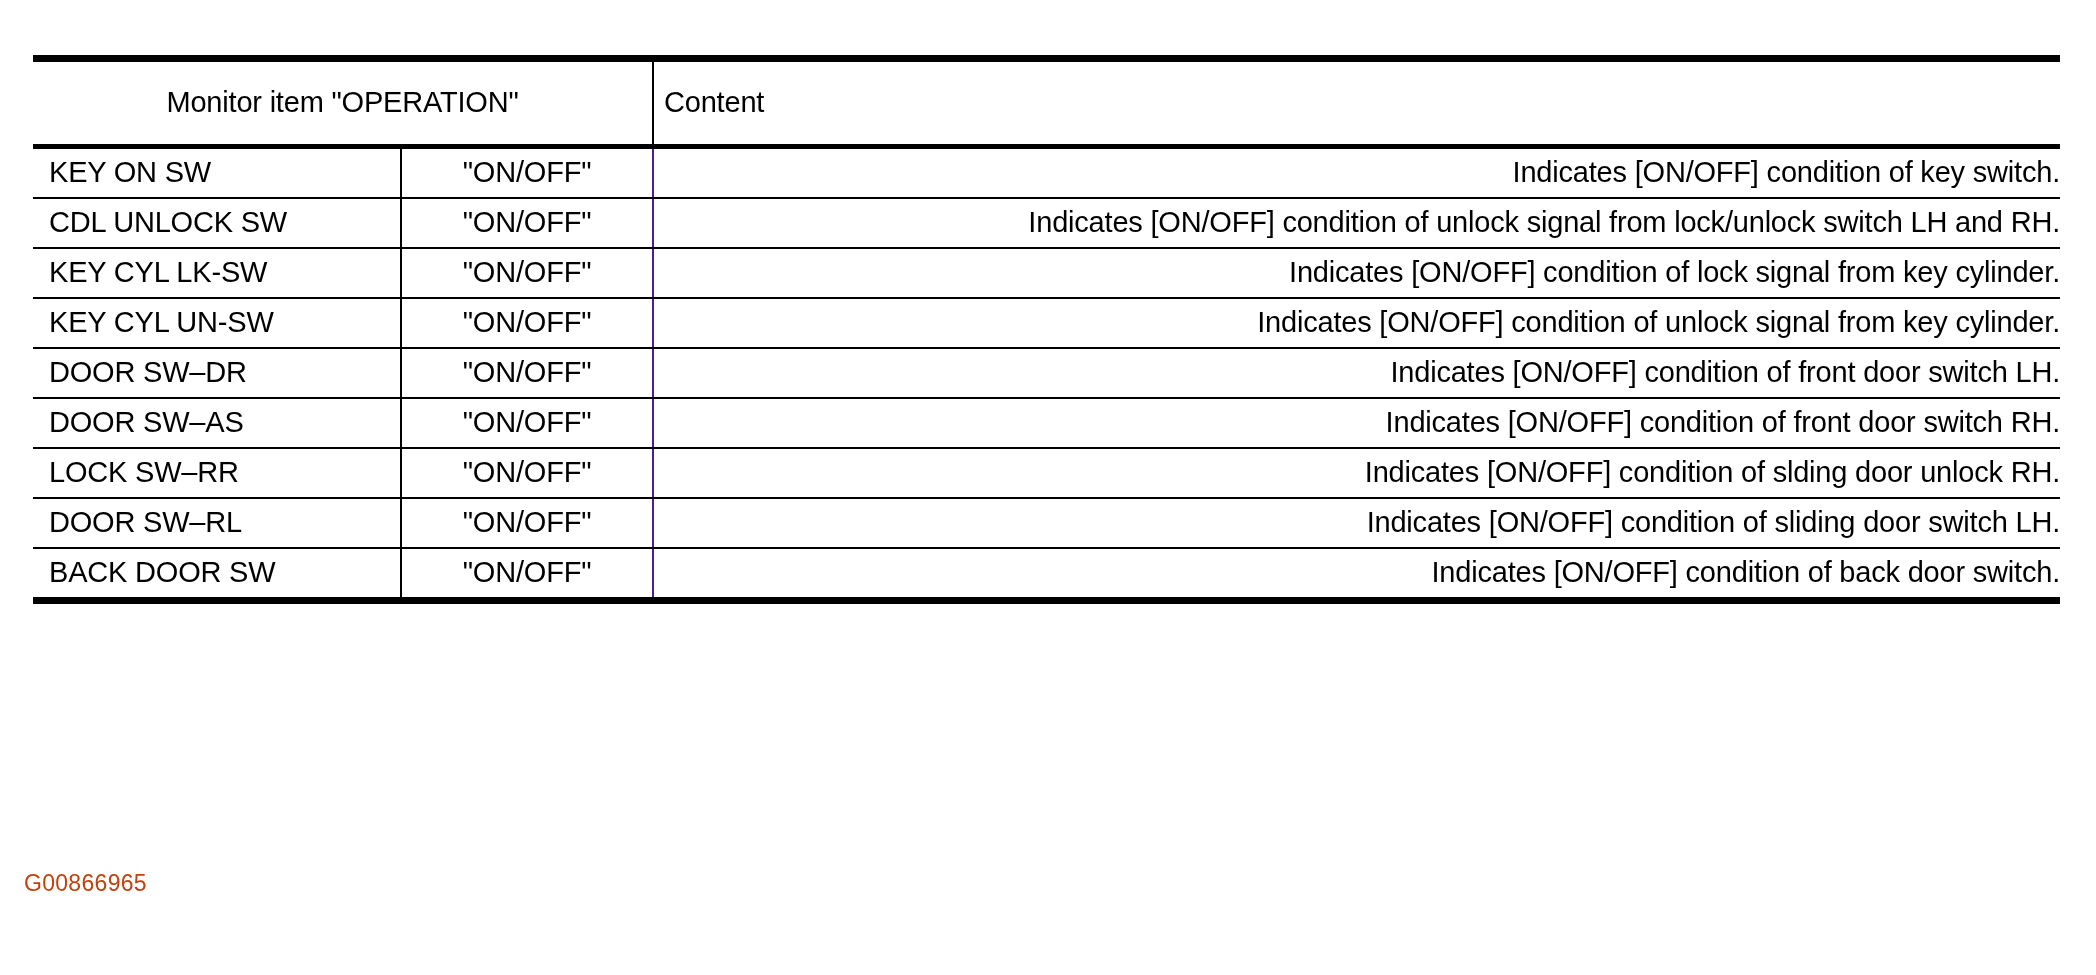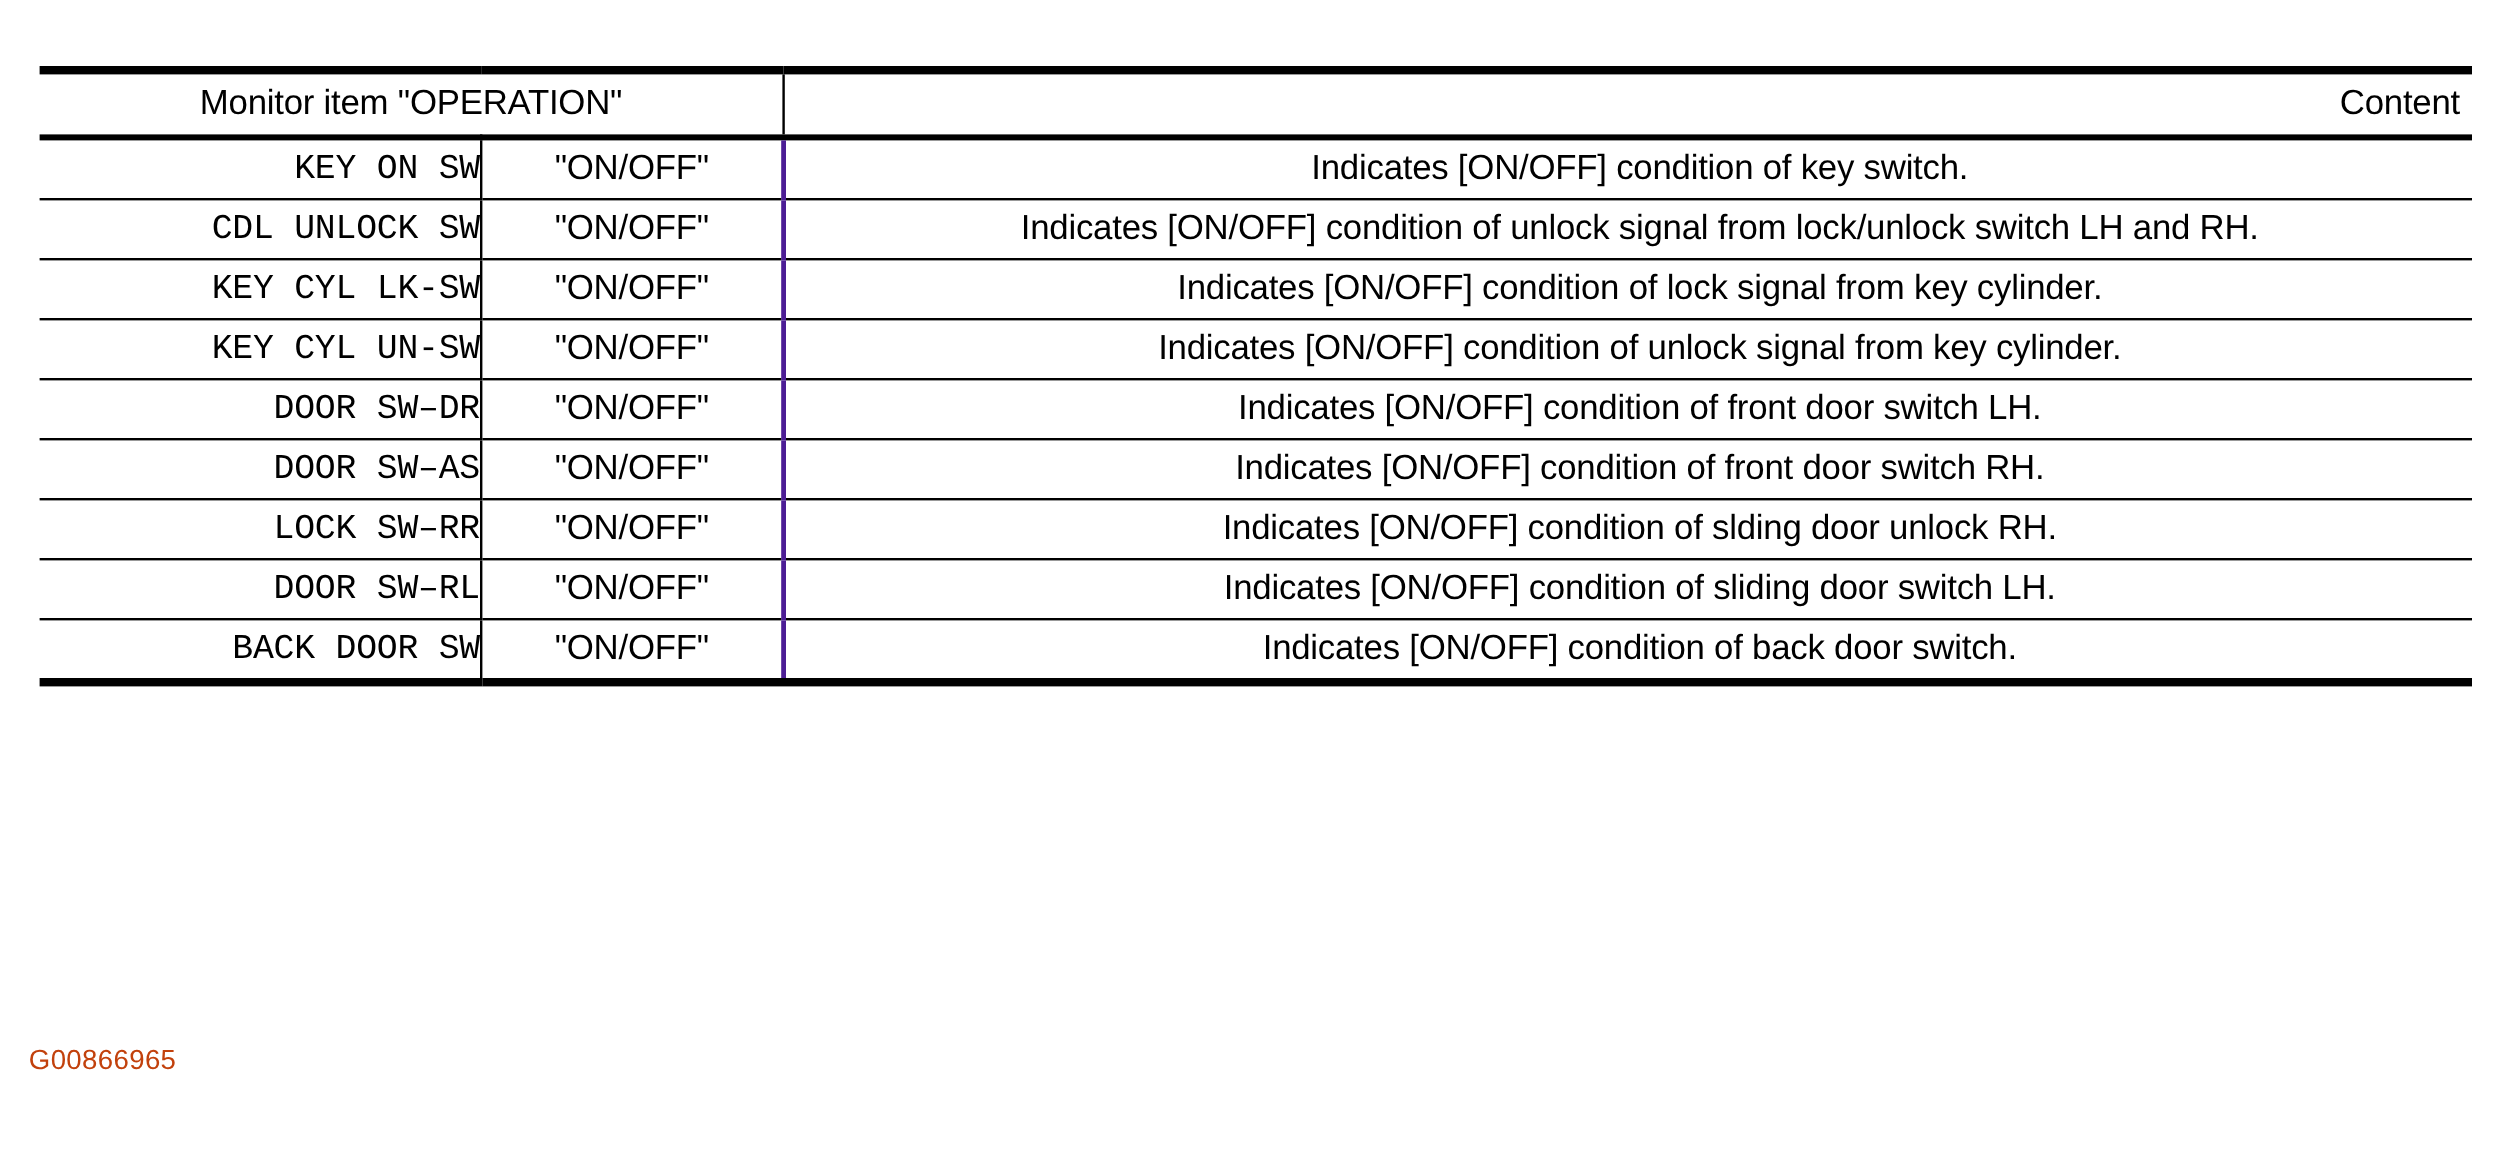--- a/index.html
+++ b/index.html
@@ -62,45 +62,44 @@
 
   
   th.h-item {
     height: 50px;
     text-align: center;
     border-bottom: 5px solid #000;
     padding: 0 10px;
   }
   th.h-content {
     height: 50px;
-    text-align: right;
+    text-align: left;
     border-bottom: 5px solid #000;
     border-left: 2.5px solid #000;
-    padding: 0 10px;
+    padding: 16px 10px;
   }
 
   
   td.d-item {
     height: 48px;
-    text-align: right;
+    text-align: left;
     padding-left: 16px;
     border-bottom: 2px solid #000;
-    font-family: Liberation Mono, monospace;
   }
   td.d-onoff {
     height: 48px;
     text-align: center;
     border-left: 2px solid #000;
     border-bottom: 2px solid #000;
   }
   td.d-content {
     height: 48px;
-    text-align: center;
+    text-align: right;
     padding-left: 18px;
-    border-left: 4px solid #4c1d95;
+    border-left: 2px solid #4c1d95;
     border-bottom: 2px solid #000;
   }
 
   
   tr.last-row td {
     border-bottom: 7px solid #000;
   }
 
   
   .footer-code {

